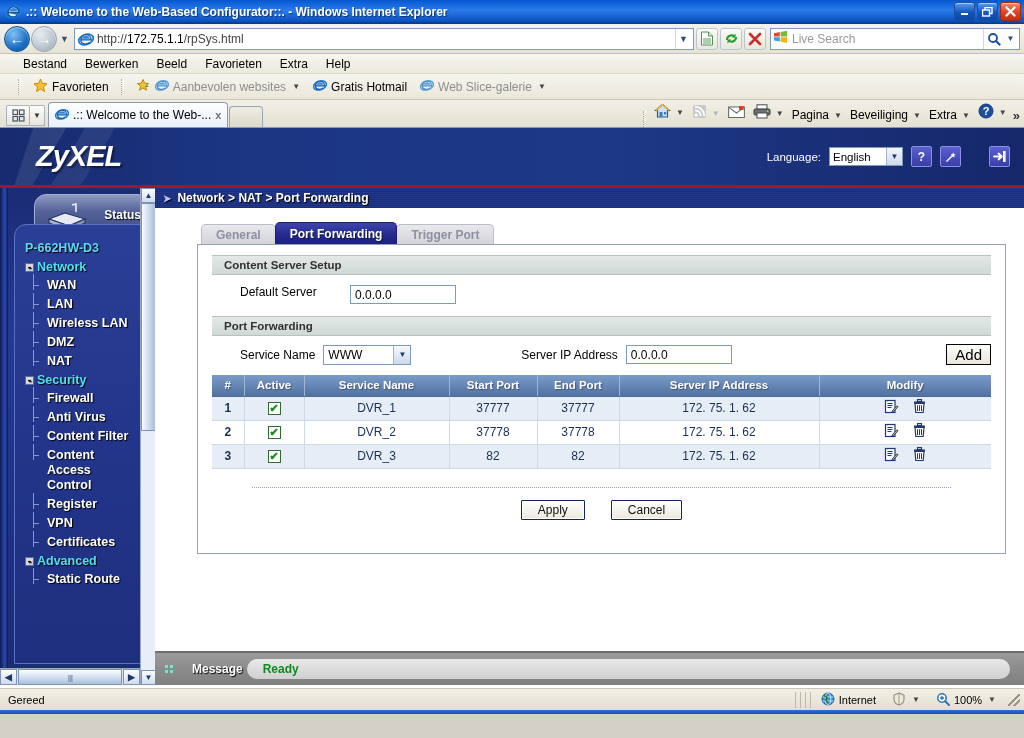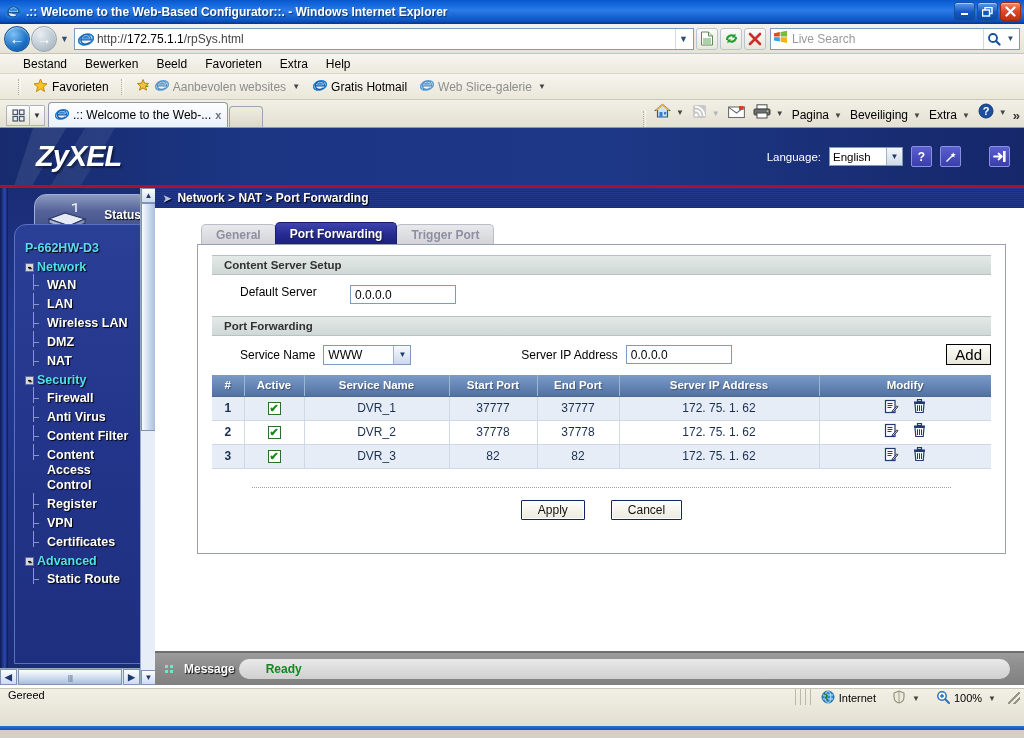--- a/index.html
+++ b/index.html
@@ -537,46 +537,46 @@
   .msgwrap {
     height: 34px;
     background: linear-gradient(to bottom, #9b9b9b, #8e8e8e 40%, #808080);
     border-top: 2px solid #6e6e6e;
     display: flex; align-items: center;
     padding: 0 14px 0 10px;
     position: relative;
   }
   .msglabel {
     color: #fff; font-weight: bold; font-size: 12px;
-    display: flex; align-items: center; gap: 11px;
+    display: flex; align-items: center; gap: 19px;
     text-shadow: 1px 1px 1px #000;
     margin-right: 4px;
   }
   .msgdots {
     display: grid;
     grid-template-columns: 3px 3px;
     grid-template-rows: 3px 3px;
     gap: 2px;
   }
   .msgdots i { background: #6ee8c4; display: block; }
   .msgbox {
     flex: 1; height: 20px;
     background: linear-gradient(to bottom, #e9e9e9, #d0d0d0);
     border-radius: 10px;
     display: flex; align-items: center;
-    padding-left: 27px;
+    padding-left: 16px;
     color: #0a8a20; font-weight: bold; font-size: 12px;
   }
 
   
   .statusbar {
-    height: 38px;
+    height: 22px;
     background: linear-gradient(to bottom, #f2f0e6, #e2dfd0);
     border-top: 1px solid #c8c4b4;
-    display: flex; align-items: flex-start;
+    display: flex; align-items: center;
     font-size: 11px;
     padding: 0 2px;
   }
   .sb-text { padding-left: 6px; color: #000; }
   .sb-sep { width: 1px; height: 16px; background: #bdb9a8; margin: 0 2px; }
   .sb-pane {
     display: flex; align-items: center; gap: 4px;
     padding: 0 8px; height: 18px;
   }
   .sb-right { margin-left: auto; display: flex; align-items: center; }

